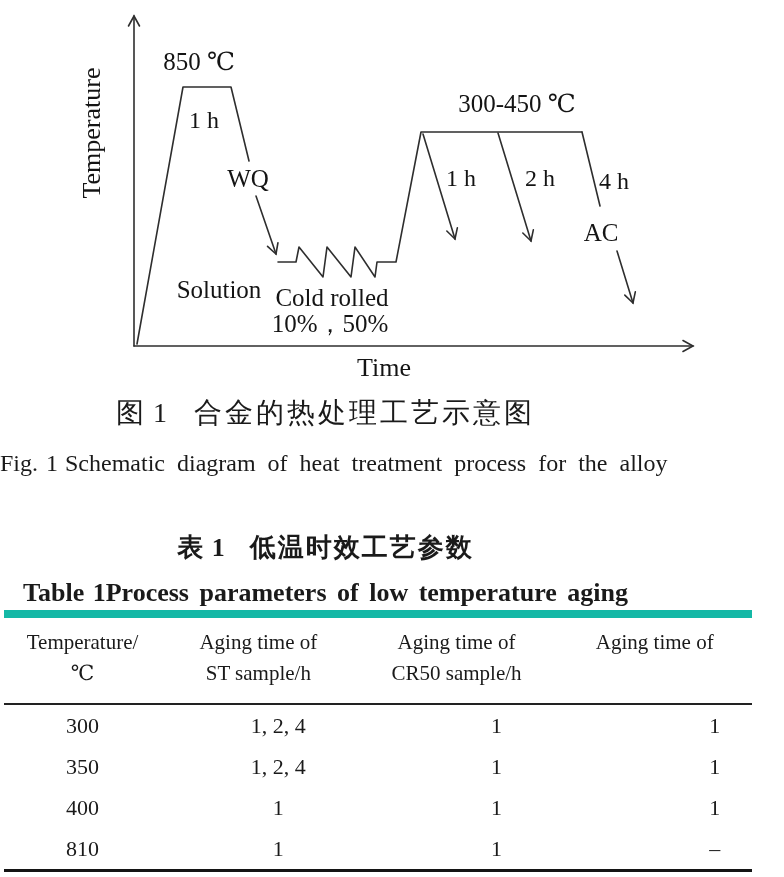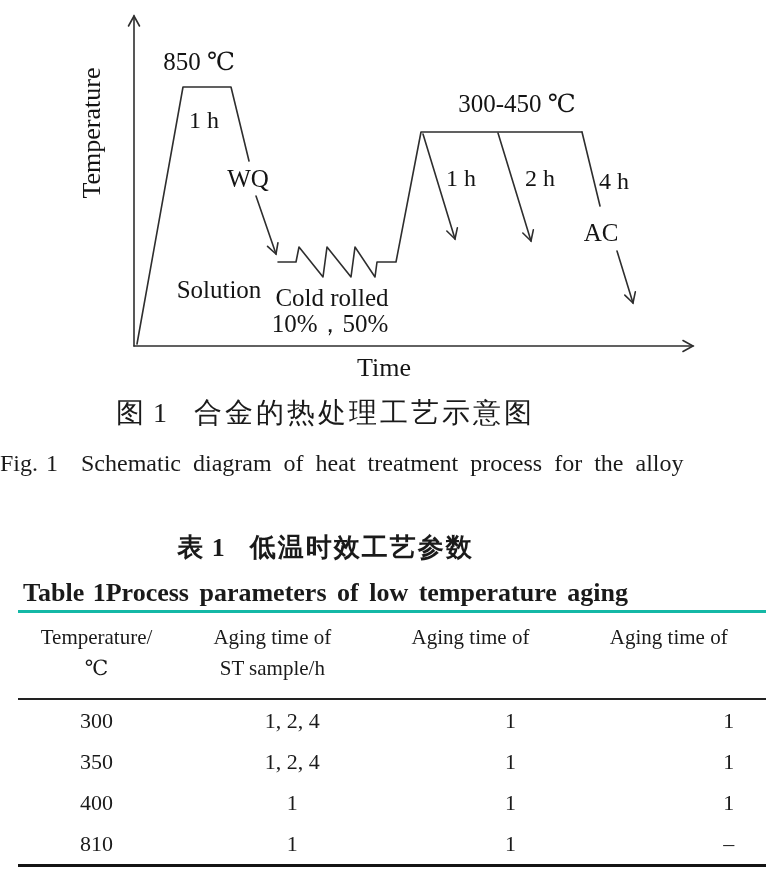--- a/index.html
+++ b/index.html
@@ -11,29 +11,29 @@
   .diagram{position:absolute;top:0;left:0;}
   .diagram text{
     font-family:"Liberation Serif","DejaVu Serif",serif;
     fill:#141414;
   }
   
   .cap{position:absolute;left:0;width:651px;text-align:center;white-space:nowrap;}
   .cap-zh{top:396px;font-size:28px;line-height:34px;letter-spacing:3px;}
   .cap-zh .lbl{margin-right:26px;letter-spacing:1px;}
   .cap-en{top:448px;font-size:24px;line-height:30px;word-spacing:6px;}
-  .cap-en .lbl{margin-right:23px;word-spacing:2px;}
+  .cap-en .lbl{margin-right:7px;word-spacing:2px;}
   .tbl-zh{top:531px;font-size:26px;line-height:34px;font-weight:bold;letter-spacing:2px;}
   .tbl-zh .lbl{margin-right:24px;letter-spacing:1px;}
   .tbl-en{top:577px;font-size:26px;line-height:32px;font-weight:bold;word-spacing:4px;}
   .tbl-en .lbl{word-spacing:2px;}
   
   .ptable{
-    position:absolute;left:18px;top:610px;width:748px;
-    border-top:3px solid #14b8a6;border-bottom:3px solid #141414;
+    position:absolute;left:4px;top:610px;width:748px;
+    border-top:8px solid #14b8a6;border-bottom:3px solid #141414;
   }
   .grid4{display:grid;grid-template-columns:21% 26% 27% 26%;}
   .thead{padding-top:9px;height:76px;border-bottom:2px solid #222222;}
   .thead .hcell{text-align:center;font-size:21px;line-height:31px;}
   .trow{height:41px;gap:20px;}
   .trow .cell{text-align:center;font-size:22px;line-height:41px;}
 </style>
 </head>
 <body>
 
@@ -97,20 +97,21 @@
       <div class="hcell">
         <div>Temperature/</div>
         <div>℃</div>
       </div>
       <div class="hcell">
         <div>Aging time of</div>
         <div>ST sample/h</div>
       </div>
       <div class="hcell">
         <div>Aging time of</div>
+        <div>CR50 sample/h</div>
       </div>
       <div class="hcell">
         <div>Aging time of</div>
       </div>
     </div>
 
     <div class="trow grid4">
       <div class="cell">300</div>
       <div class="cell">1, 2, 4</div>
       <div class="cell">1</div>

